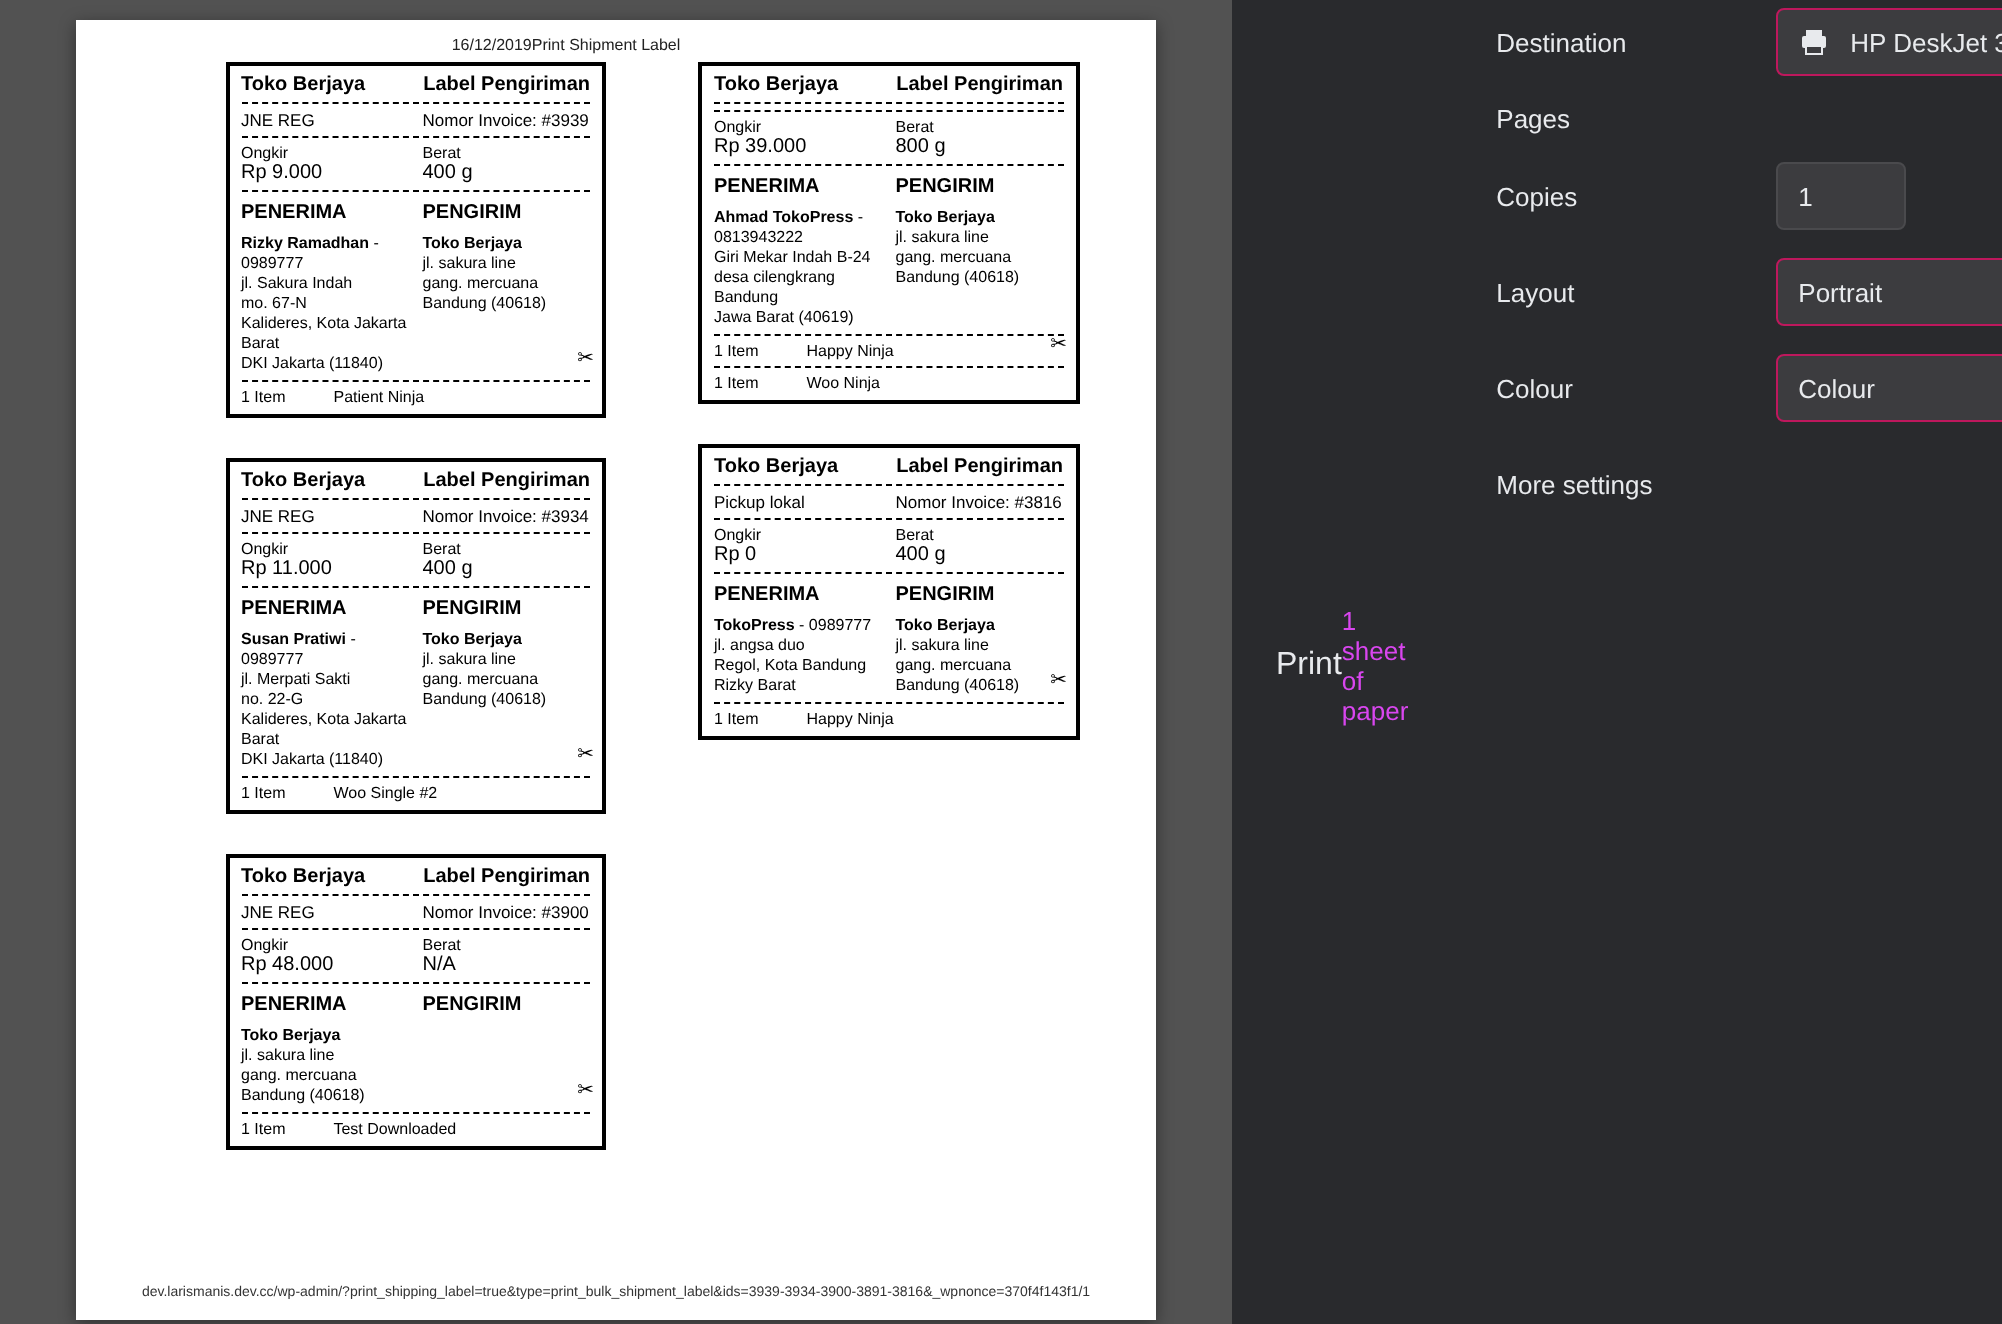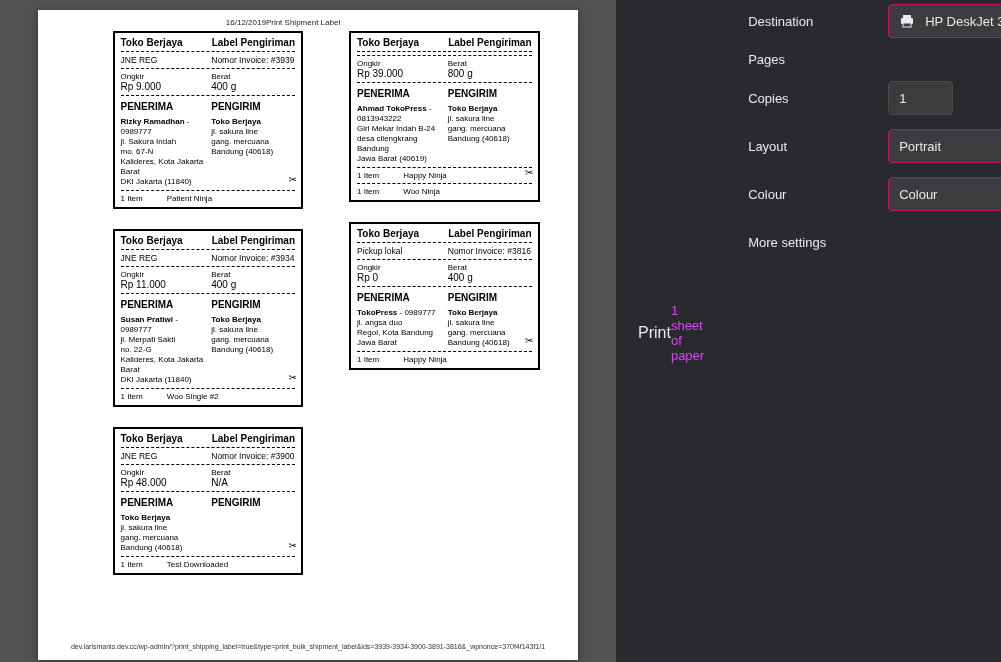--- a/index.html
+++ b/index.html
@@ -220,21 +220,21 @@
                 <div class="lbl-small">Berat</div>
                 <div class="big">400 g</div>
               </div>
             </div>
             <div class="dash"></div>
             <div class="row2">
               <div class="penerima-label">PENERIMA</div>
               <div class="pengirim-label">PENGIRIM</div>
             </div>
             <div class="row2">
-              <div class="addr"><span class="bold">TokoPress</span><span> - 0989777</span><div>jl. angsa duo</div><div>Regol, Kota Bandung</div><div>Jawa Barat</div></div>
+              <div class="addr"><span class="bold">TokoPress</span><span> - 0989777</span><div>jl. angsa duo</div><div>Regol, Kota Bandung</div><div>Rizky Barat</div></div>
               <div class="addr"><span class="bold">Toko Berjaya</span><div>jl. sakura line</div><div>gang. mercuana</div><div>Bandung (40618)</div></div>
             </div>
             <div class="scissors">✂</div>
             <div class="bottom-row">
               <span>1 Item</span>
               <span>Happy Ninja</span>
             </div>
           </div>
         </div>
     </div>

